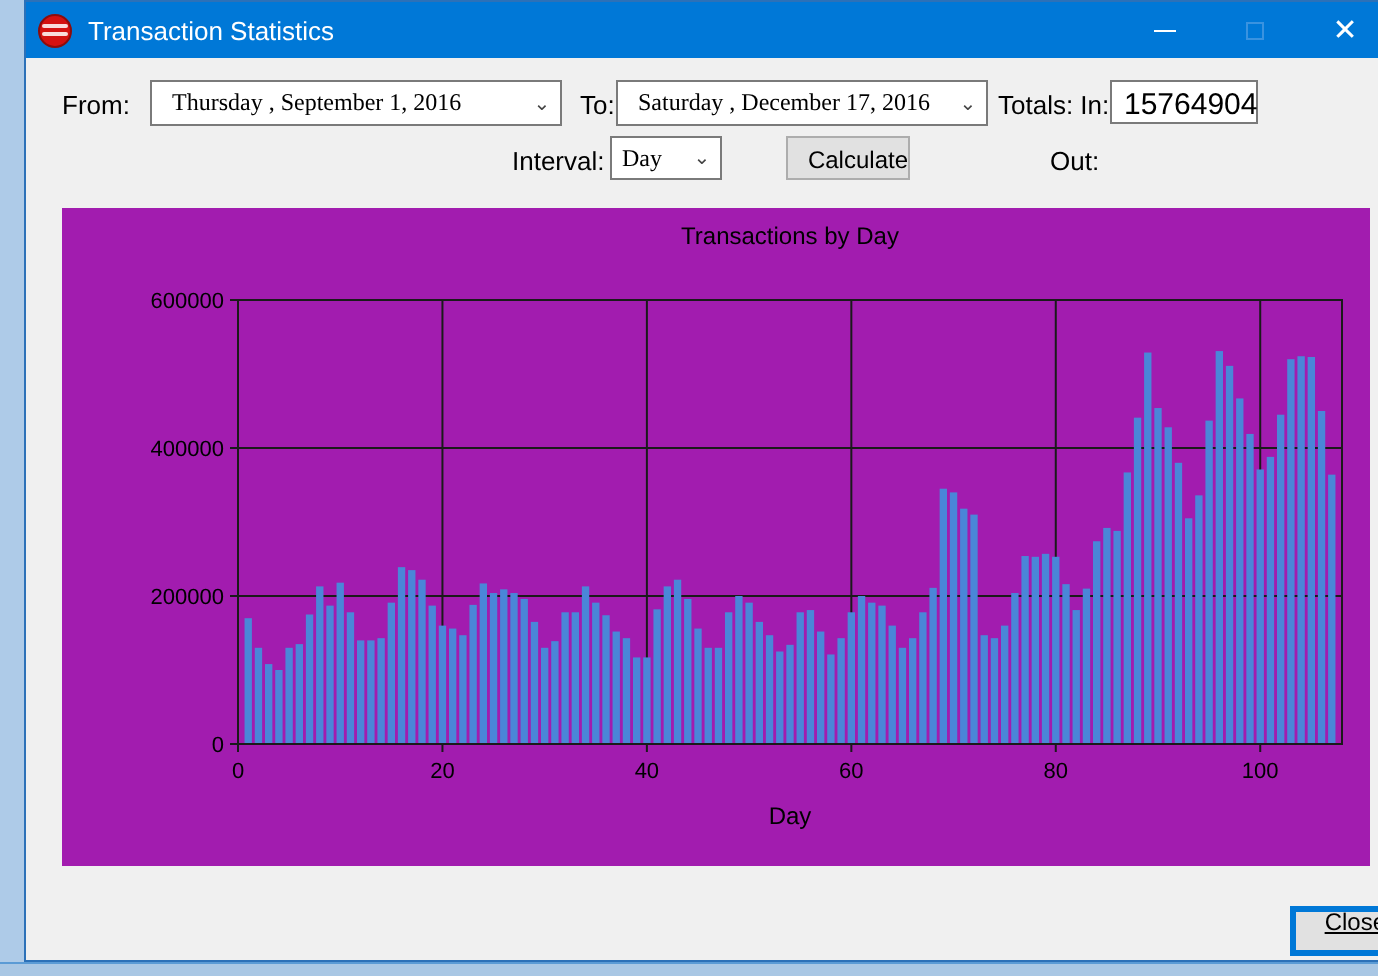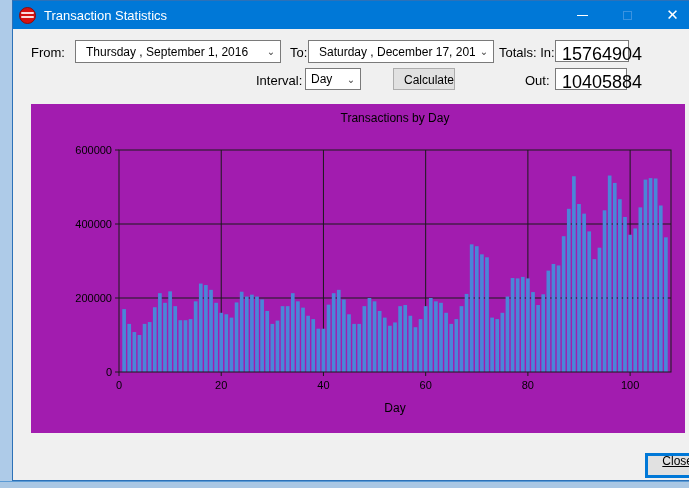--- a/index.html
+++ b/index.html
@@ -19,24 +19,24 @@
   .title-text { color:#ffffff; font-size:13px; margin-left:8px; flex:1 1 auto; white-space:nowrap; }
   .tb-buttons { display:flex; height:28px; flex:0 0 auto; }
   .tb-btn { width:45px; height:28px; display:flex; align-items:center; justify-content:center; color:#ffffff; font-size:13px; }
   .tb-btn.maximize { color:#3a93e0; }
   .tb-btn .dash { width:11px; height:1px; background:#fff; display:block; }
   .tb-btn .square { width:9px; height:9px; border:1px solid #3a93e0; display:block; }
   .tb-btn.close { font-size:15px; }
 
   
   .lbl { position:absolute; font-size:13px; color:#000; white-space:nowrap; }
-  .combo { position:absolute; background:#fff; border:1px solid #7a7a7a; font-size:12px; color:#000; display:flex; align-items:center; }
+  .combo { position:absolute; background:#fff; border:1px solid #7a7a7a; font-size:12px; color:#000; display:flex; align-items:center;font-family:Liberation Serif, serif; }
   .combo .combo-text { flex:1 1 auto; padding-left:10px; white-space:nowrap; overflow:hidden; }
   .combo .chev { flex:0 0 auto; width:18px; text-align:center; color:#444; font-size:10px; }
-  .textbox { position:absolute; background:#fff; border:1px solid #7a7a7a; font-size:18px; color:#000; padding:3px 0 0 6px; }
+  .textbox { position:absolute; background:#fff; border:1px solid #7a7a7a; font-size:15px; color:#000; padding:3px 0 0 6px; }
   .btn { position:absolute; background:#e1e1e1; border:1px solid #adadad; font-size:12px; color:#000; text-align:right; }
   .btn-calc { padding-top:4px; }
   .btn-close { border:1px solid #0078d7; box-shadow:0 0 0 2px #0078d7 inset; padding-top:0; background:#e1e1e1;text-decoration:underline; }
 
   
   .chart-panel { position:absolute; left:18px; top:103px; width:654px; height:329px; background:#a21caf; }
   .chart-panel svg { display:block; }
 </style>
 </head>
 <body>
@@ -79,21 +79,20 @@
   <span class="lbl" style="left:486px; top:44px;">Totals: In:</span>
   <div class="textbox" style="left:542px; top:39px; width:74px; height:22px;">15764904</div>
 
   <span class="lbl" style="left:243px; top:72px;">Interval:</span>
   <div class="combo" style="left:292px; top:67px; width:56px; height:22px;">
     <span class="combo-text" style="padding-left:5px;">Day</span>
     <span class="chev">⌄</span>
   </div>
   <div class="btn btn-calc" style="left:380px; top:67px; width:62px; height:22px;">Calculate</div>
   <span class="lbl" style="left:512px; top:72px;">Out:</span>
-  <div class="textbox" style="left:542px; top:67px; width:72px; height:22px;">10405884</div>
 
   <div class="chart-panel">
     <svg id="chart-svg" width="654" height="329">
         <text x="364" y="18" text-anchor="middle" font-size="12" font-family="Liberation Sans, sans-serif" fill="#000">Transactions by Day</text>
         <line x1="88" y1="194" x2="640" y2="194" stroke="#1a1a1a" stroke-width="1"></line>
         <line x1="88" y1="120" x2="640" y2="120" stroke="#1a1a1a" stroke-width="1"></line>
         <line x1="190.22222222222223" y1="46" x2="190.22222222222223" y2="268" stroke="#1a1a1a" stroke-width="1"></line>
         <line x1="292.44444444444446" y1="46" x2="292.44444444444446" y2="268" stroke="#1a1a1a" stroke-width="1"></line>
         <line x1="394.6666666666667" y1="46" x2="394.6666666666667" y2="268" stroke="#1a1a1a" stroke-width="1"></line>
         <line x1="496.8888888888889" y1="46" x2="496.8888888888889" y2="268" stroke="#1a1a1a" stroke-width="1"></line>

